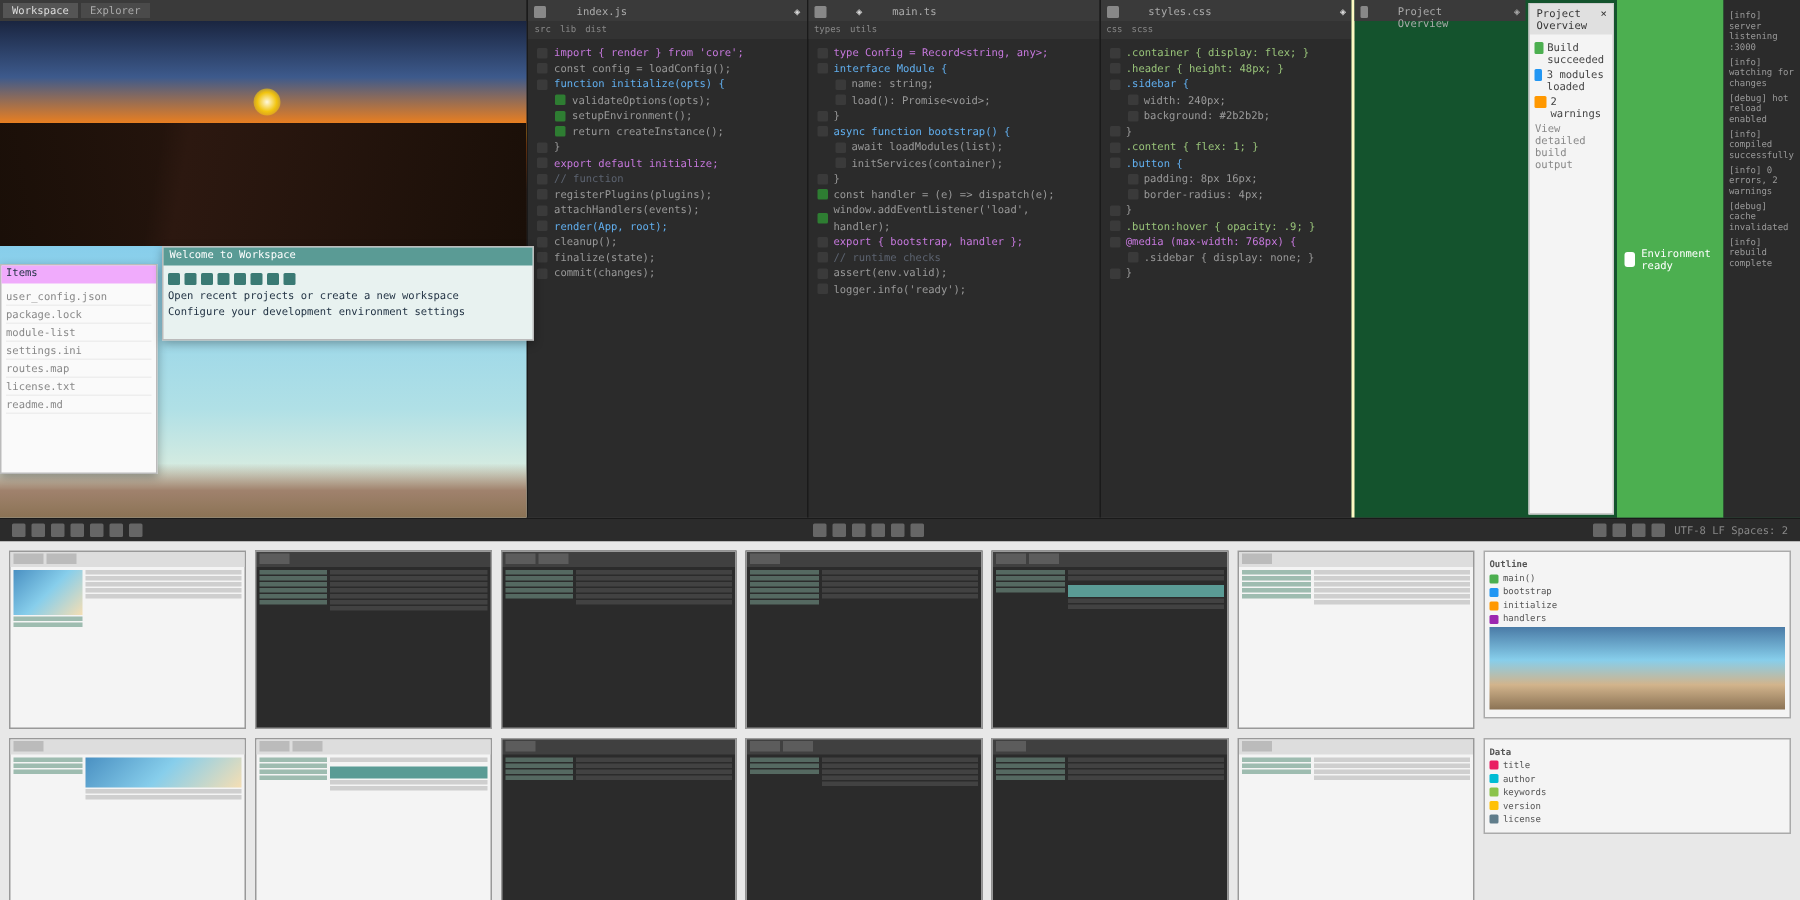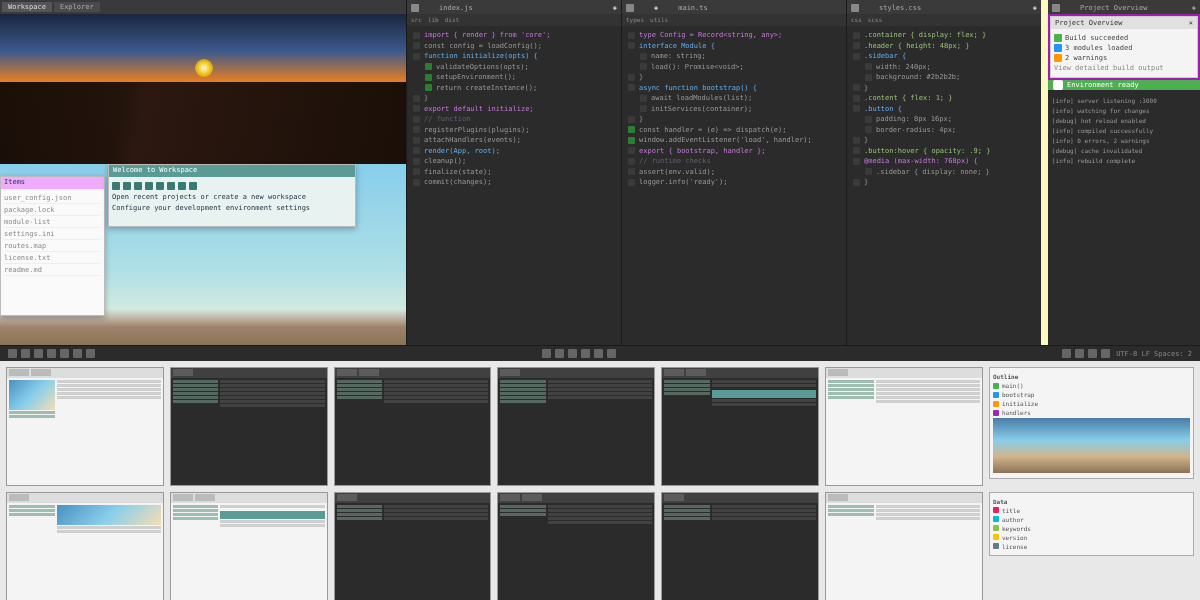--- a/index.html
+++ b/index.html
@@ -21,38 +21,38 @@
 .f1 .ln{color:#888;font-size:7px;margin:2px 0;border-bottom:1px solid #eee;padding-bottom:1px}
 .f2{left:108px;top:0;width:248px;height:63px;background:#e8f2f0}
 .f2 .hdr{background:#5a9b95;height:12px;color:#fff;font-size:7px;padding:1px 4px}
 .f2 .body{padding:3px}
 .f2 .ln{color:#234;font-size:7px;margin:3px 0}
 .f2 .dots{display:flex;gap:3px;margin:2px 0}
 .f2 .dot{width:8px;height:8px;background:#3a7a74;border-radius:1px}
 .col-b{width:215px;background:#2b2b2b;border-left:1px solid #1a1a1a}
 .col-c{width:225px;background:#2b2b2b;border-left:1px solid #1a1a1a}
 .col-d{width:195px;background:#2b2b2b;border-left:1px solid #1a1a1a}
-.col-e{flex:1;background:#a21caf;border-left:7px solid #fef9c3;display:flex;flex-direction:column}
+.col-e{flex:1;background:#14532d;border-left:2px solid #fef9c3;display:flex;flex-direction:row}
 .titlebar{height:14px;background:#3a3a3a;display:flex;gap:20px;padding:4px 4px;font-size:7px;color:#aaa}
 .titlebar .ico{width:8px;height:8px;background:#888;border-radius:1px}
 .titlebar .shield{color:#ddd}
 .treebar{height:12px;background:#333;display:flex;gap:6px;padding:2px 4px;font-size:6px;color:#888}
 .code{padding:4px 6px;font-size:7px;color:#999;line-height:1.5}
 .code .ln{display:flex;gap:4px;align-items:center}
 .code .g{width:7px;height:7px;background:#3a3a3a;border-radius:1px;flex-shrink:0}
 .code .g.grn{background:#2e7d32}
 .code .kw{color:#c678dd}
 .code .st{color:#98c379}
 .code .fn{color:#61afef}
 .code .cm{color:#5c6370}
 .code .indent{margin-left:12px}
 .panel{background:#f4f4f4;border:1px solid #ccc;margin:2px}
 .panel .phdr{background:#e0e0e0;padding:2px 4px;font-size:7px;color:#333;display:flex;justify-content:space-between}
 .panel .pbody{padding:3px;font-size:7px;color:#444}
-.panel .pitem{margin:2px 0;display:flex;align-items:flex-end;gap:3px}
+.panel .pitem{margin:2px 0;display:flex;align-items:flex-start;gap:3px}
 .panel .chip{width:8px;height:8px;border-radius:1px}
 .grn-bar{background:#4caf50;color:#fff;padding:0 5px;font-size:7px;display:flex;align-items:center;gap:4px}
 .grn-bar .ico{width:10px;height:10px;background:#fff;border-radius:2px}
 .dk{background:#2b2b2b;color:#999;flex:1;padding:4px}
 .dk .ln{font-size:6px;margin:3px 0}
 .toolbar{height:16px;background:#2b2b2b;border-top:1px solid #1a1a1a;display:flex;align-items:center;padding:0 8px;gap:6px}
 .toolbar .tbsec{display:flex;gap:4px}
 .toolbar .tico{width:9px;height:9px;background:#666;border-radius:1px}
 .toolbar .sp{flex:1}
 .toolbar .txt{color:#888;font-size:7px}

